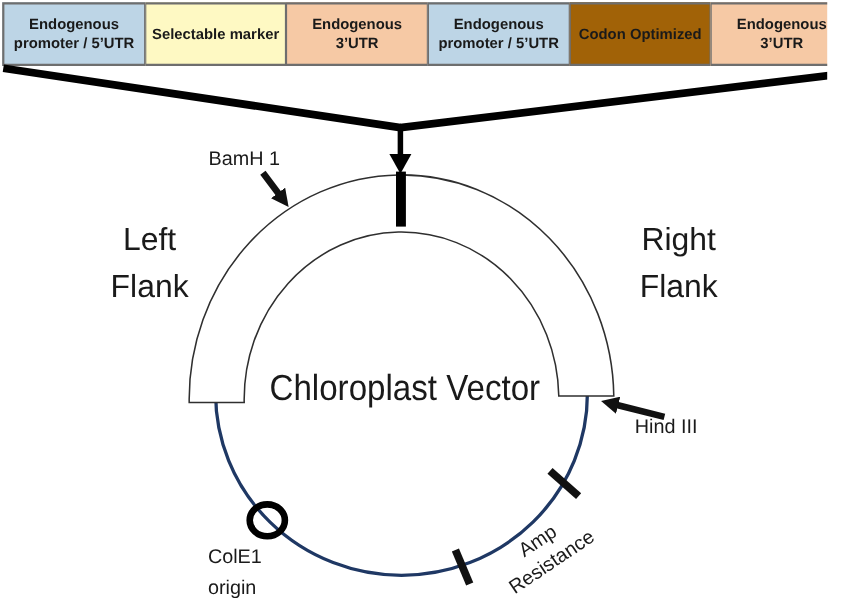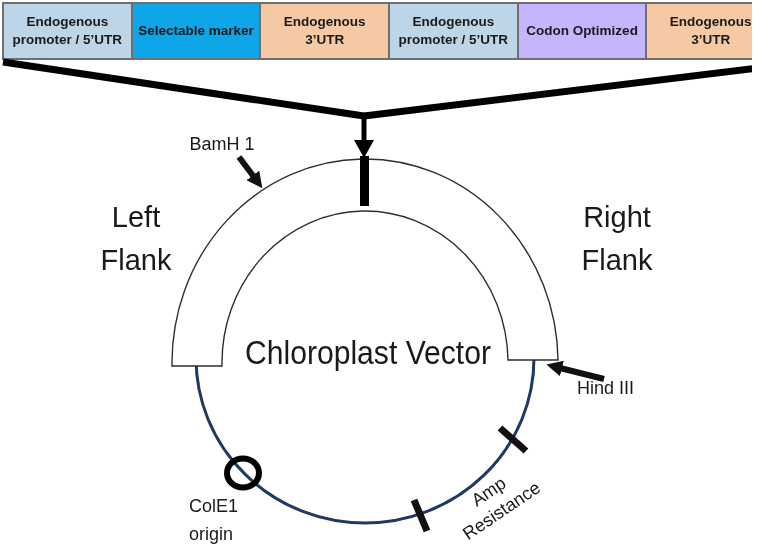--- a/index.html
+++ b/index.html
@@ -30,32 +30,32 @@
 </head>
 <body>
 
 <div class="stage">
 
   <div class="construct-row">
     <div class="construct-box" style="background-color: rgb(189, 213, 230);">
       <span>Endogenous</span>
       <span>promoter / 5’UTR</span>
     </div>
-    <div class="construct-box" style="background-color: #0ea5e9;">
+    <div class="construct-box" style="background-color: #fef9c3;">
       <span>Selectable marker</span>
     </div>
     <div class="construct-box" style="background-color: rgb(246, 201, 165);">
       <span>Endogenous</span>
       <span>3’UTR</span>
     </div>
     <div class="construct-box" style="background-color: rgb(189, 213, 230);">
       <span>Endogenous</span>
       <span>promoter / 5’UTR</span>
     </div>
-    <div class="construct-box" style="background-color: #c4b5fd; gap: 20px;">
+    <div class="construct-box" style="background-color: #a16207; gap: 20px;">
       <span>Codon Optimized</span>
     </div>
     <div class="construct-box" style="background-color: rgb(246, 201, 165);">
       <span>Endogenous</span>
       <span>3’UTR</span>
     </div>
   </div>
 
   <svg class="diagram-svg" width="778" height="545" viewBox="0 0 778 545">
     <defs>

